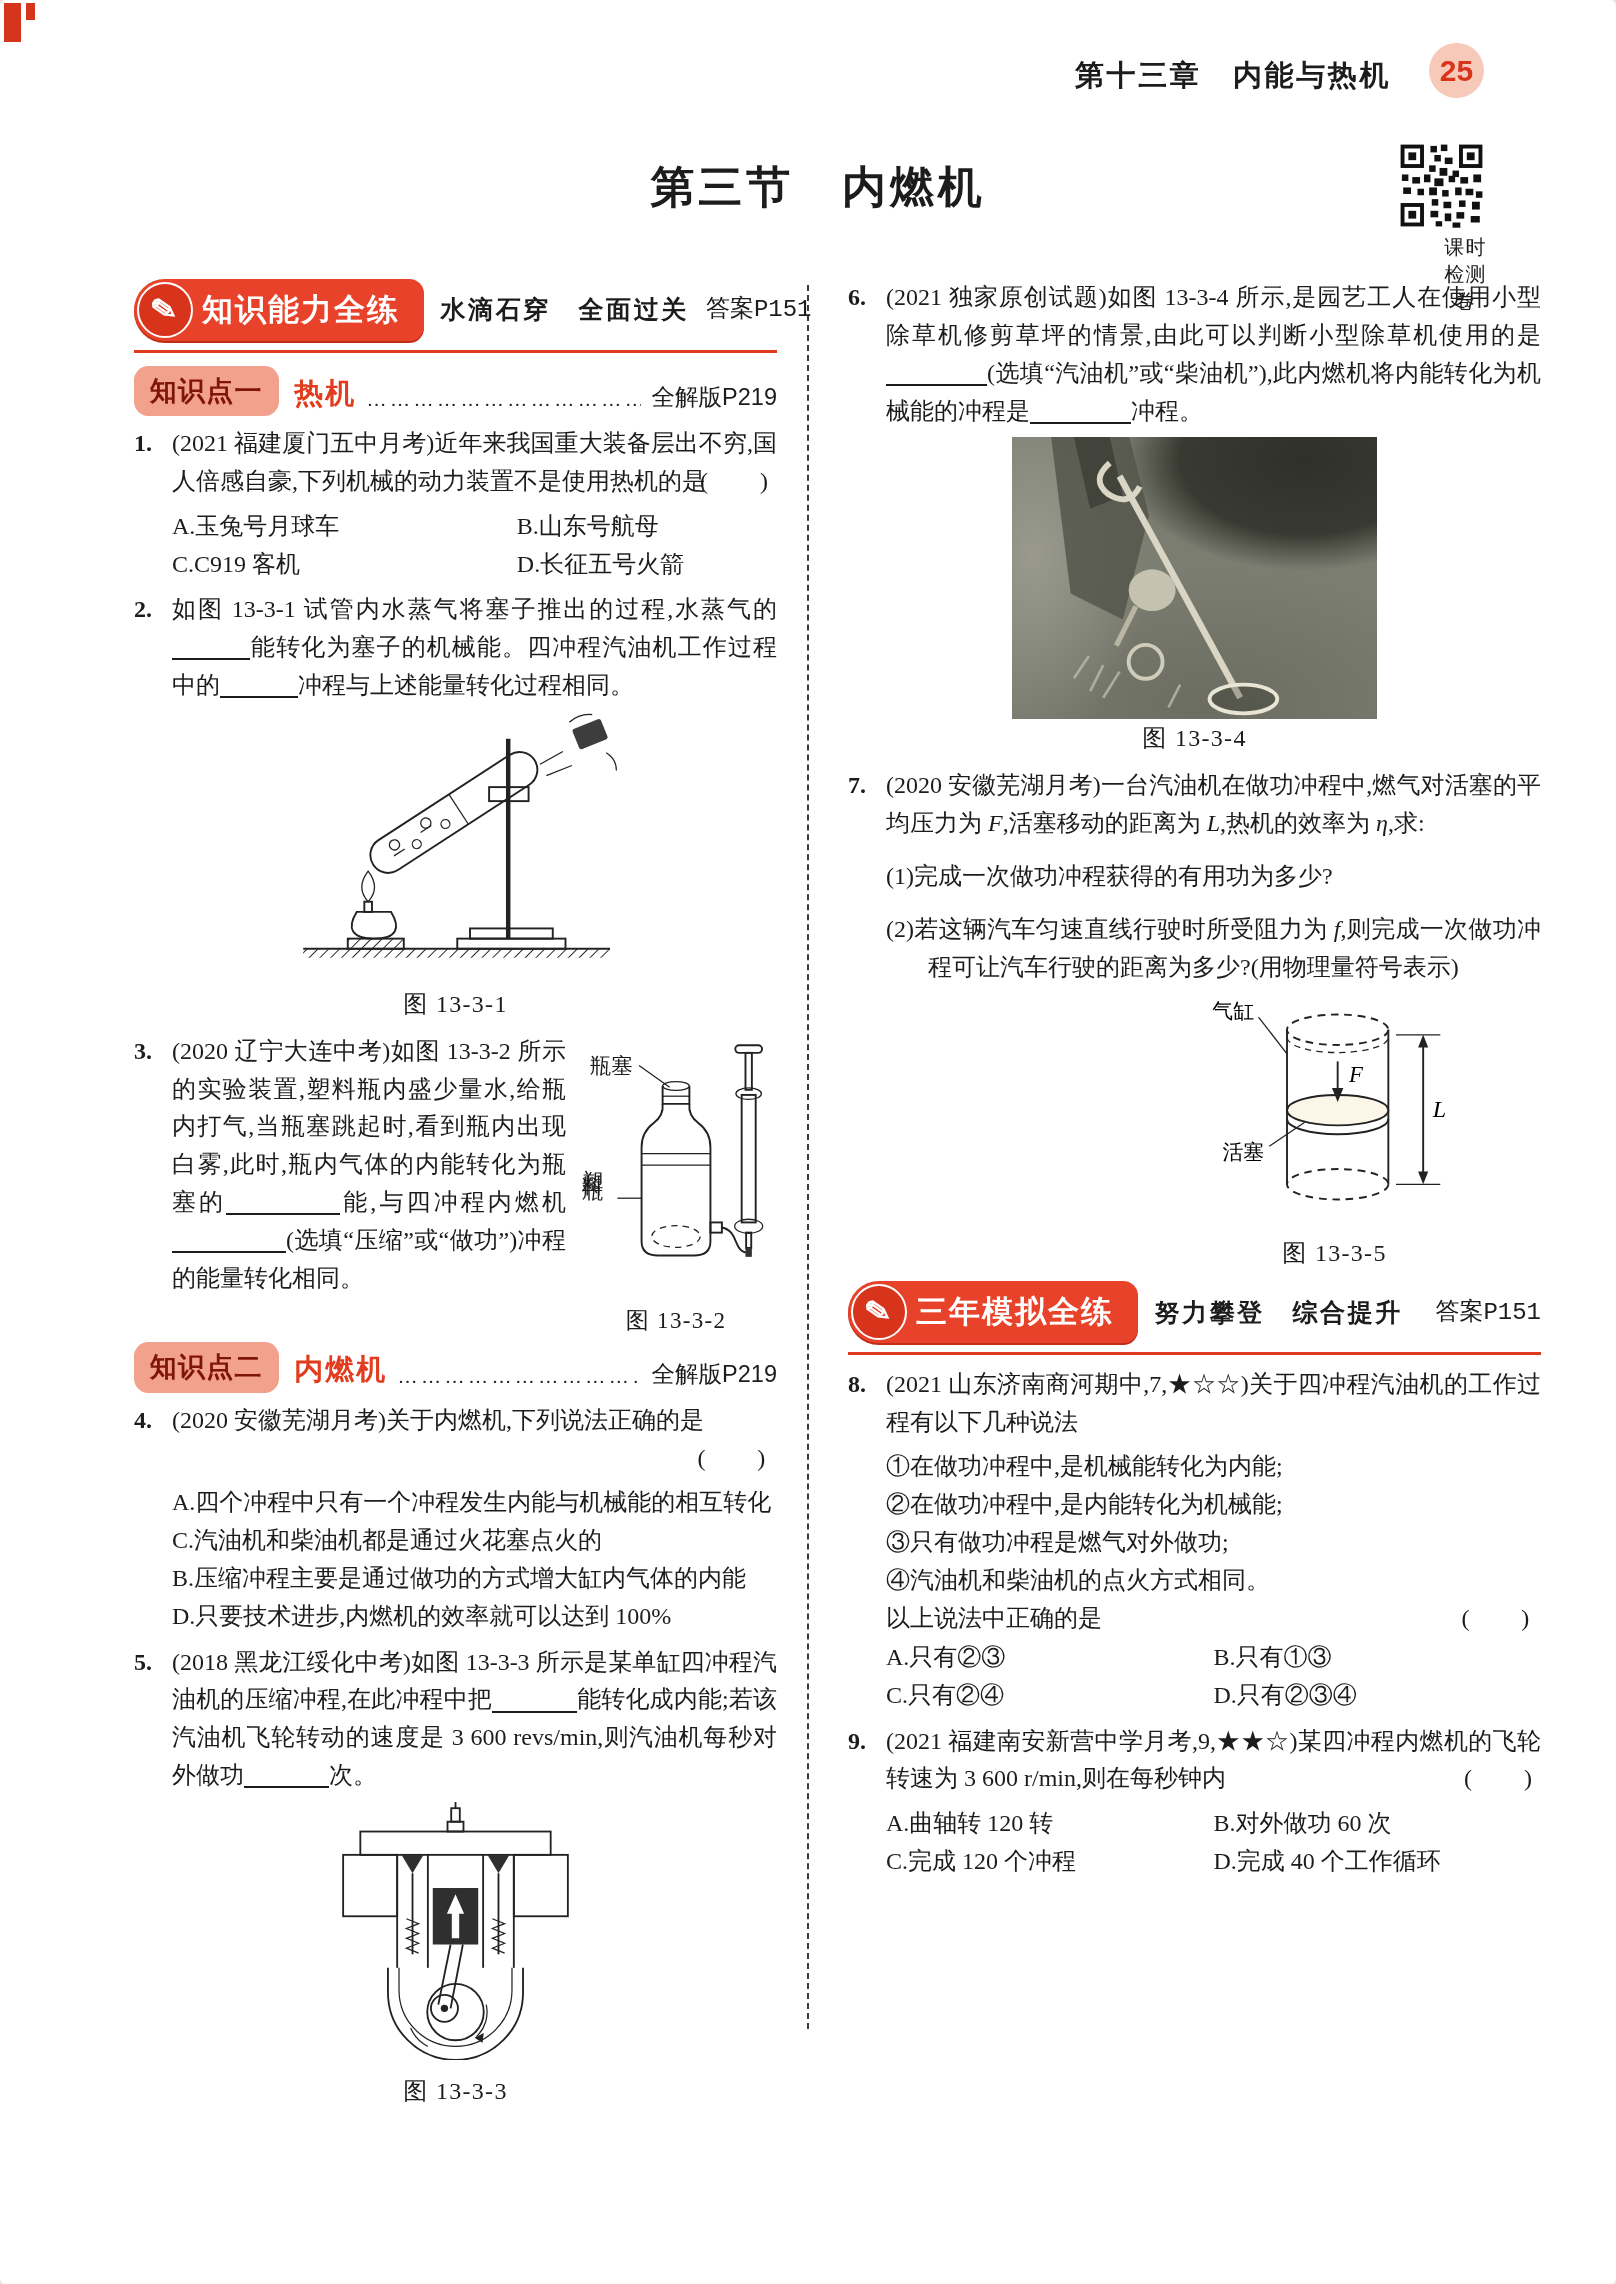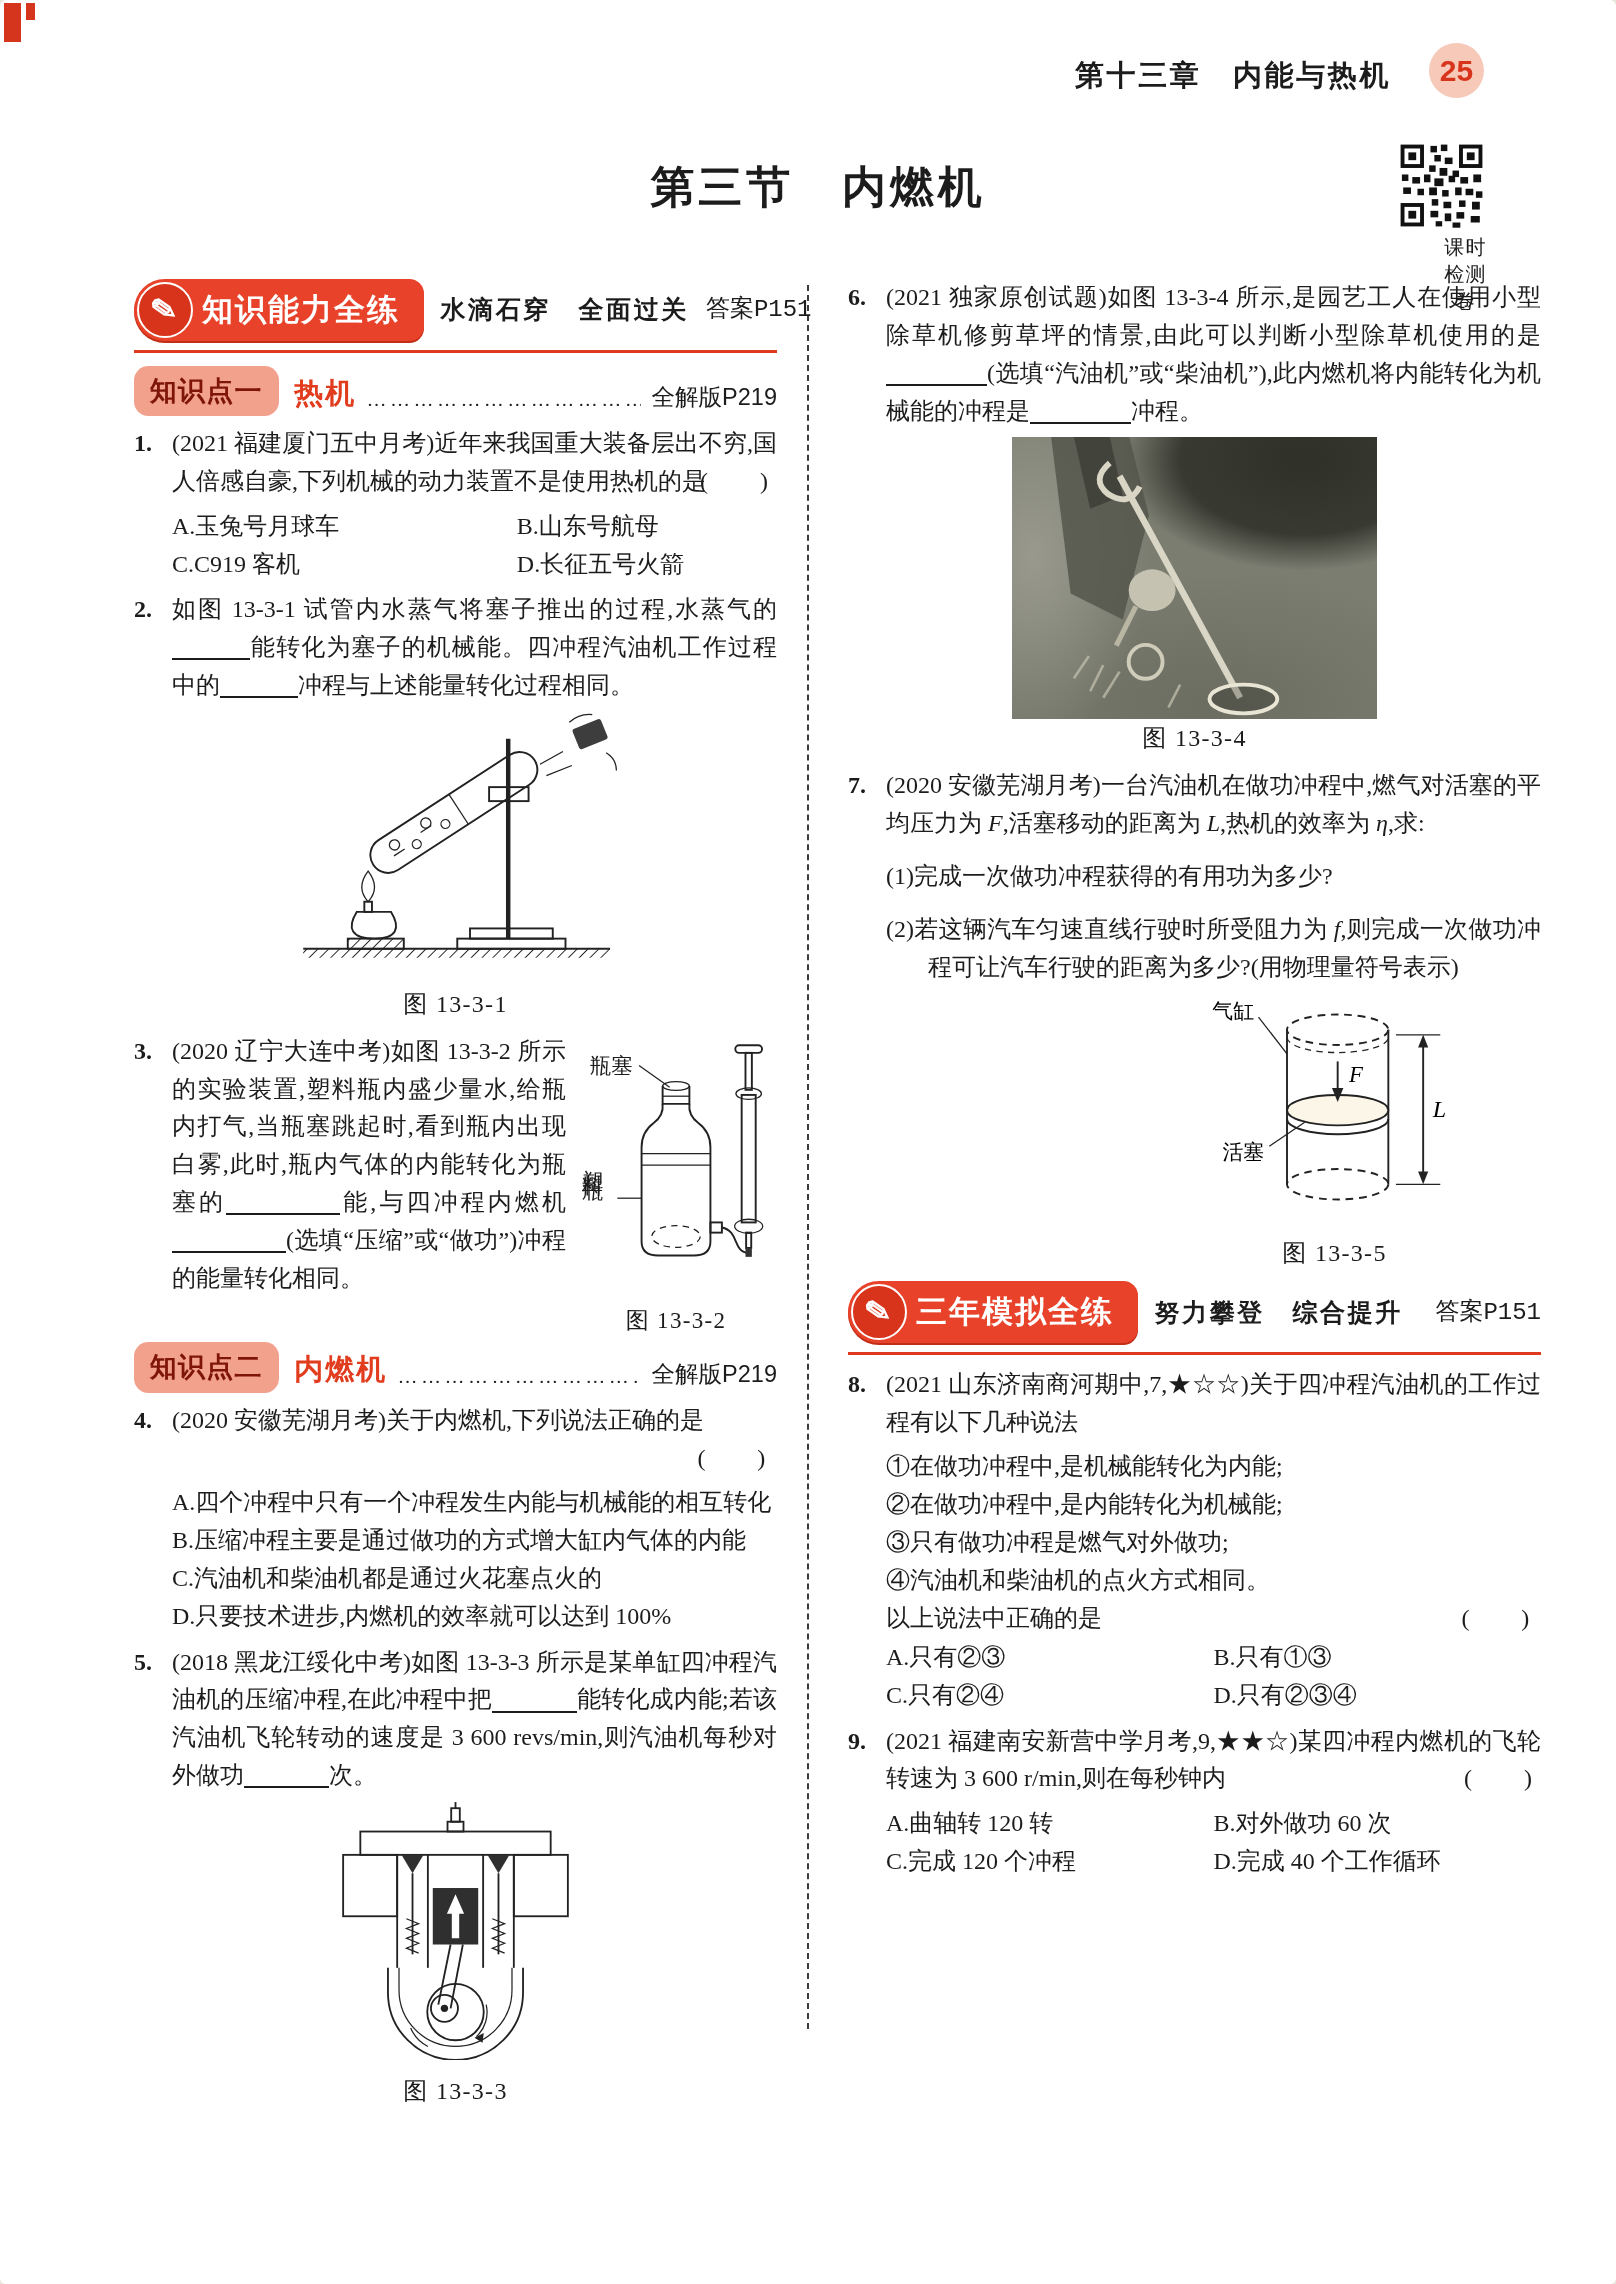--- a/index.html
+++ b/index.html
@@ -290,22 +290,22 @@
       <span class="kp-ref">全解版P219</span>
     </div>
 
     <div class="q">
       <span class="qnum">4.</span>
       <span>(2020 安徽芜湖月考)关于内燃机,下列说法正确的是</span>
       <div class="bracket-line">(　　)</div>
     </div>
     <div class="opt-list">
       <div>A.四个冲程中只有一个冲程发生内能与机械能的相互转化</div>
+      <div>C.汽油机和柴油机都是通过火花塞点火的</div>
       <div>B.压缩冲程主要是通过做功的方式增大缸内气体的内能</div>
-      <div>C.汽油机和柴油机都是通过火花塞点火的</div>
       <div>D.只要技术进步,内燃机的效率就可以达到 100%</div>
     </div>
 
     <div class="q">
       <span class="qnum">5.</span>
       <span>(2018 黑龙江绥化中考)如图 13-3-3 所示是某单缸四冲程汽油机的压缩冲程,在此冲程中把<span class="blank" style="width: 85px;"></span>能转化成内能;若该汽油机飞轮转动的速度是 3 600 revs/min,则汽油机每秒对外做功<span class="blank" style="width: 85px;"></span>次。</span>
     </div>
 
     <div class="figure">
       <div class="figwrap">

